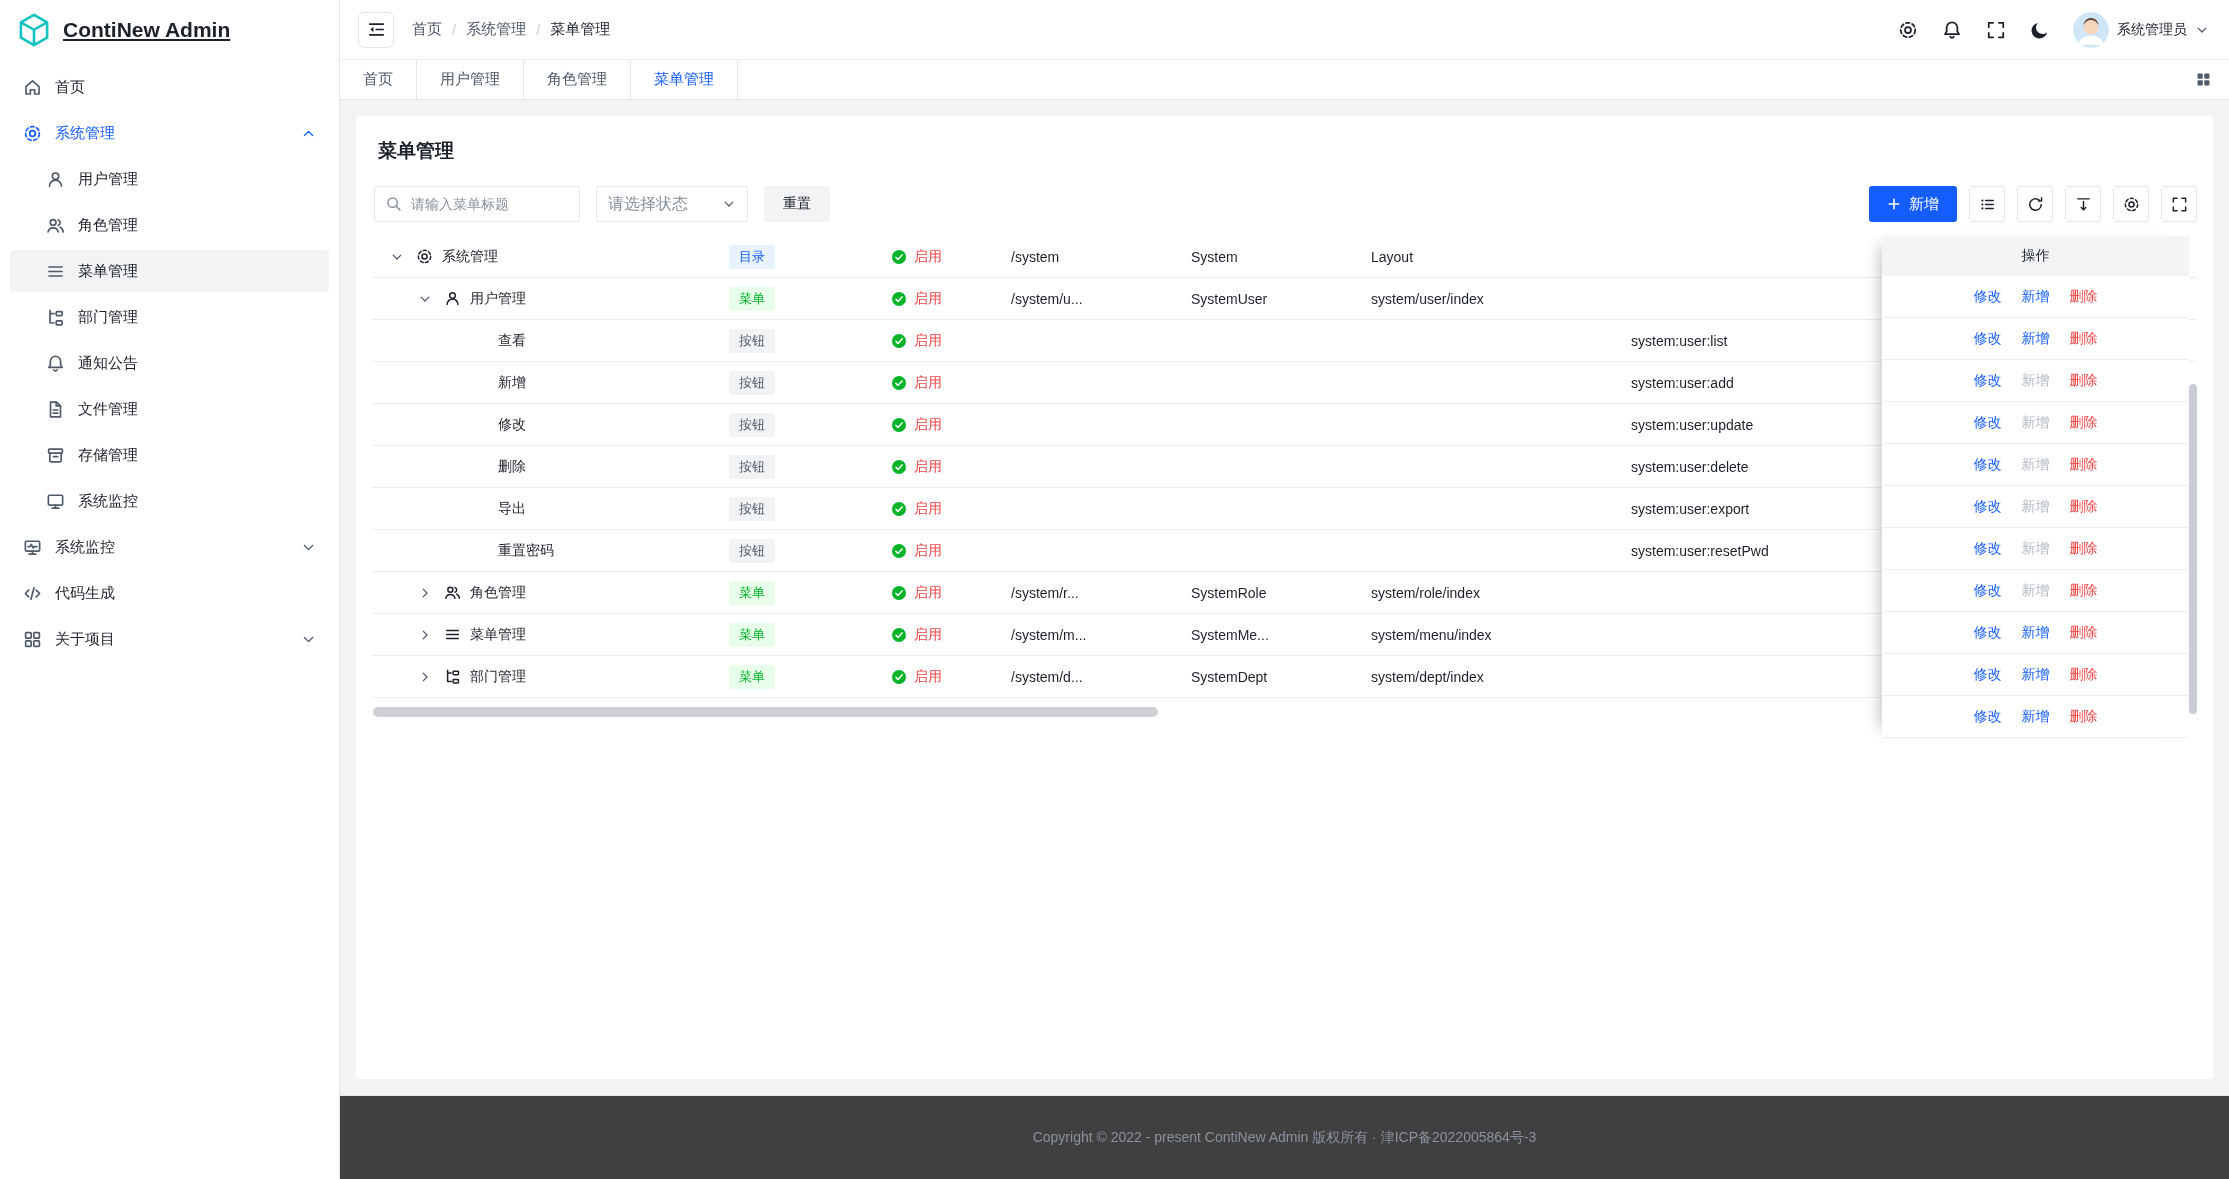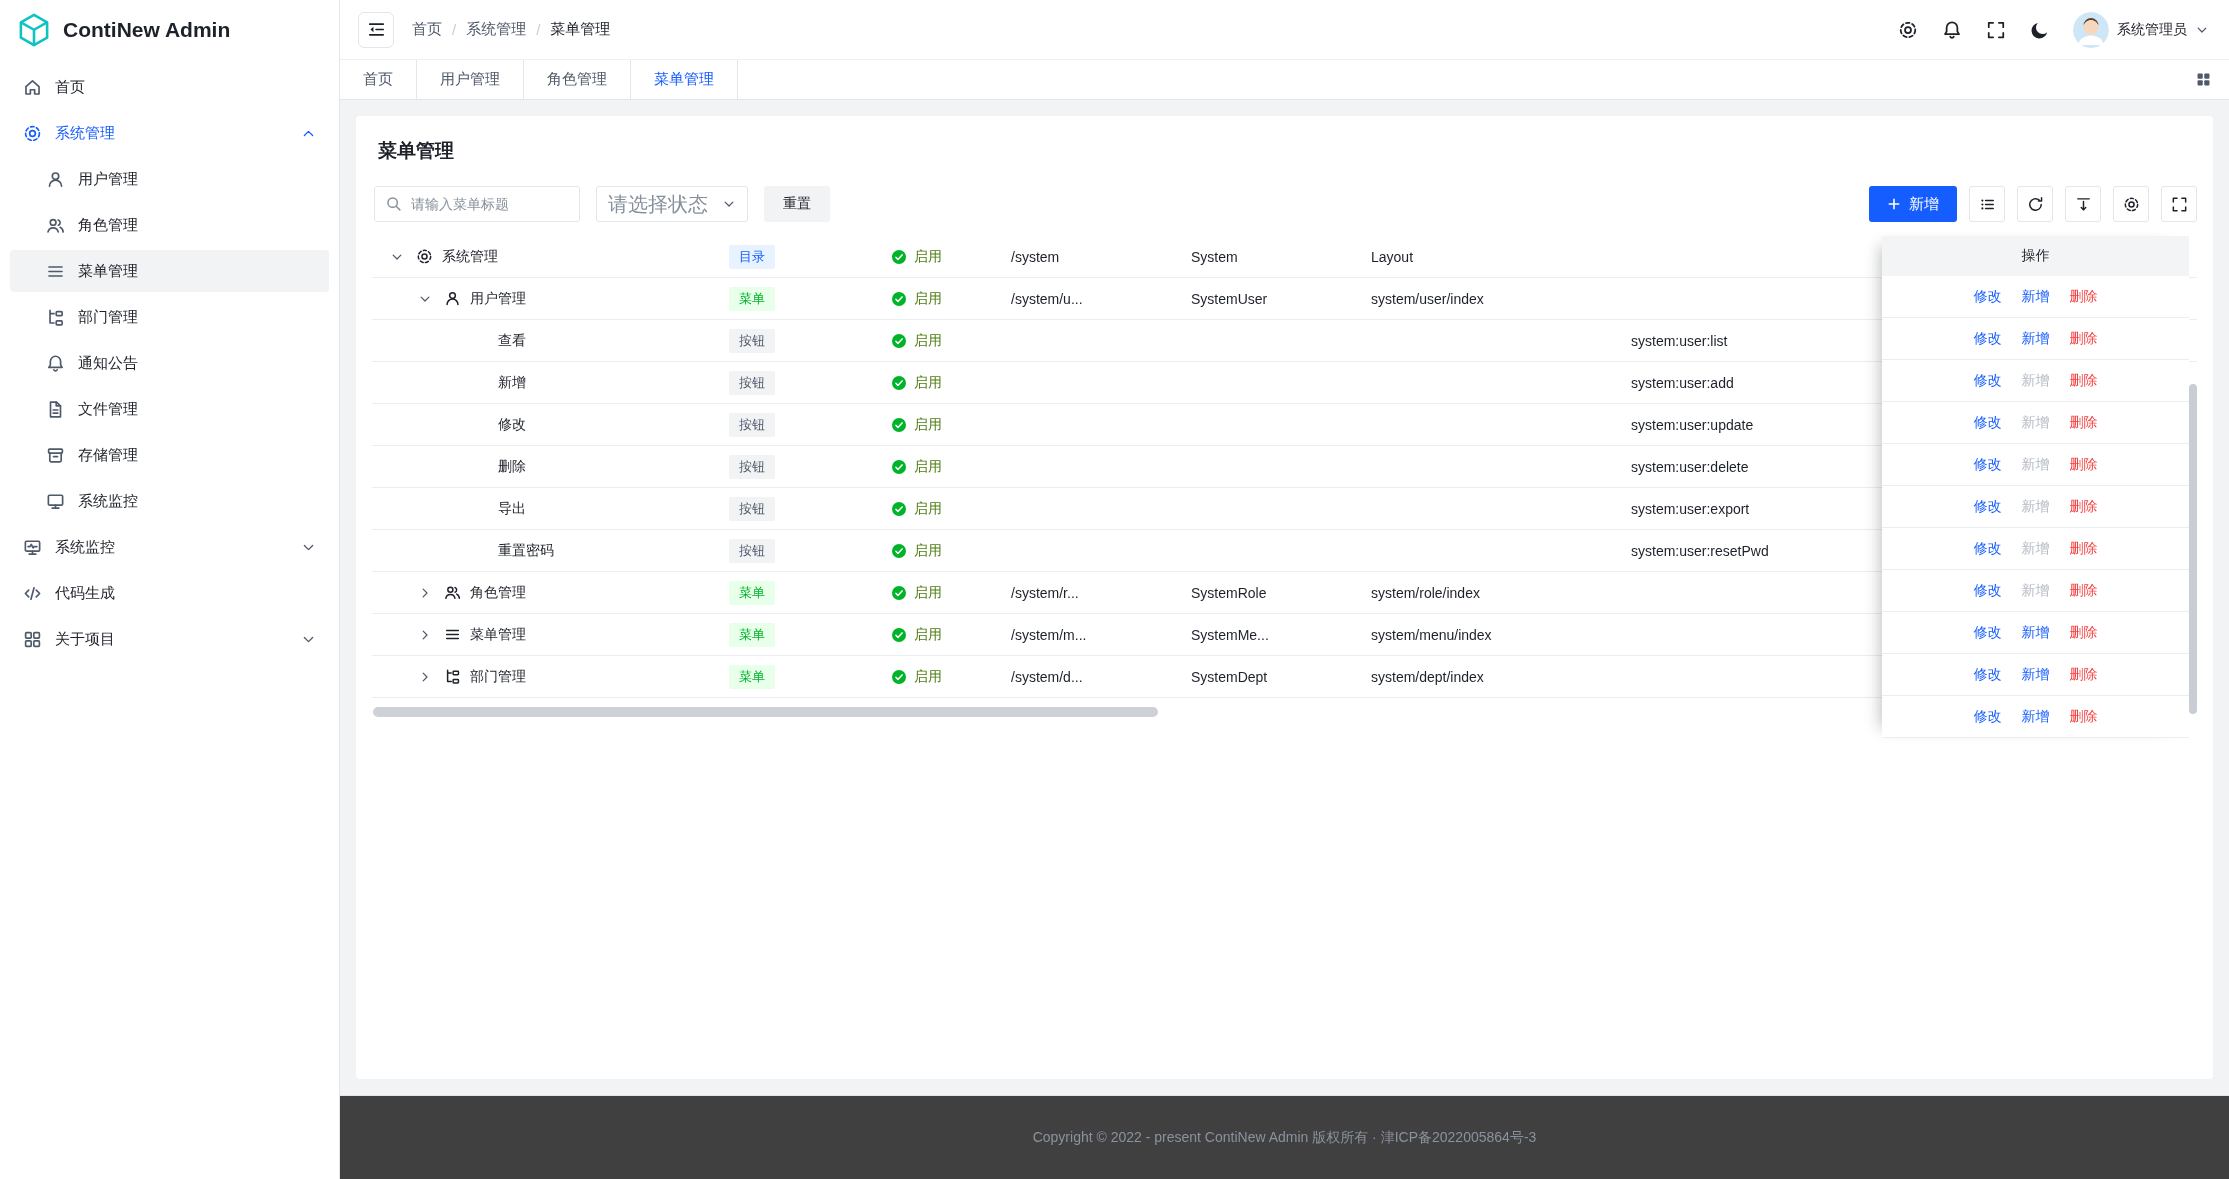--- a/index.html
+++ b/index.html
@@ -5,21 +5,21 @@
   * { margin:0; padding:0; box-sizing:border-box; }
   html,body { width:2229px; height:1179px; overflow:hidden; }
   body { font-family:"Liberation Sans","DejaVu Sans",sans-serif; color:#1d2129; background:#fff; font-size:14px; }
   .app { display:flex; width:2229px; height:1179px; }
 
   
   svg.icon { display:block; fill:none; stroke:currentColor; stroke-width:1.4; stroke-linecap:round; stroke-linejoin:round; }
 
   
   .sidebar { width:340px; flex:none; background:#fff; border-right:1px solid #e5e6eb; display:flex; flex-direction:column; }
-  .logo { height:60px; display:flex; align-items:center; gap:11px; padding:0 16px; flex:none; }
+  .logo { height:60px; display:flex; align-items:center; gap:11px; padding:0 16px; flex:none;text-decoration:underline; }
   .logo-svg { width:36px; height:36px; }
   .logo-title { font-size:21px; font-weight:700; color:#1d2129; white-space:nowrap; }
   .menu { padding-top:6px; }
   .m-item { height:42px; margin:0 10px 4px; display:flex; align-items:center; gap:13px; padding:0 13px; border-radius:4px; font-size:15px; color:#1d2129; cursor:pointer; }
   .m-item .mi { width:19px; height:19px; color:#4e5969; flex:none; }
   .m-item.sub { padding-left:36px; }
   .m-item.parent-active { color:#165dff; }
   .m-item.parent-active .mi { color:#165dff; }
   .m-item.selected { background:#f2f3f5; }
   .m-chev { width:15px; height:15px; margin-left:auto; color:#4e5969; flex:none; }
@@ -52,21 +52,21 @@
   .content { flex:1; background:#f2f3f5; padding:16px; min-height:0; }
   .card { background:#fff; border-radius:4px; height:100%; padding:14px 16px 16px; overflow:hidden; }
   .page-title { font-size:19px; font-weight:700; margin:8px 0 22px 6px; }
 
   
   .toolbar { display:flex; align-items:center; margin:0 0 14px 2px; }
   .search-box { position:relative; width:206px; height:36px; flex:none; }
   .search-box svg { position:absolute; left:11px; top:9px; width:17px; height:17px; color:#86909c; }
   .search-box input { width:100%; height:100%; border:1px solid #e5e6eb; border-radius:3px; padding:0 10px 0 36px; font-size:14px; color:#1d2129; outline:none; background:#fff; font-family:inherit; }
   .search-box input::placeholder { color:#86909c; }
-  .select-box { width:152px; height:36px; margin-left:16px; border:1px solid #e5e6eb; border-radius:3px; background:#fff; display:flex; align-items:center; justify-content:space-between; padding:0 11px; font-size:20px; color:#86909c; cursor:pointer; flex:none; }
+  .select-box { width:152px; height:36px; margin-left:16px; border:1px solid #e5e6eb; border-radius:3px; background:#fff; display:flex; align-items:center; justify-content:space-between; padding:0 11px; font-size:16px; color:#86909c; cursor:pointer; flex:none; }
   .select-box svg { width:14px; height:14px; color:#4e5969; }
   .btn-reset { height:36px; margin-left:16px; padding:0 19px; border:none; border-radius:3px; background:#f2f3f5; color:#1d2129; font-size:14px; cursor:pointer; font-family:inherit; flex:none; }
   .toolbar-right { margin-left:auto; display:flex; align-items:center; gap:12px; }
   .btn-add { height:36px; padding:0 18px; border:none; border-radius:3px; background:#165dff; color:#fff; font-size:15px; display:flex; align-items:center; gap:8px; cursor:pointer; font-family:inherit; }
   .btn-add svg { width:14px; height:14px; stroke-width:1.8; }
   .icon-btn { width:36px; height:36px; border:1px solid #e5e6eb; border-radius:3px; background:#fff; color:#1d2129; display:flex; align-items:center; justify-content:center; cursor:pointer; }
   .icon-btn svg { width:17px; height:17px; }
 
   
   .table { position:relative; font-size:14px; }
@@ -79,21 +79,21 @@
   .chev { width:26px; flex:none; display:flex; align-items:center; color:#4e5969; cursor:pointer; }
   .chev svg { width:14px; height:14px; }
   .ricon { width:26px; flex:none; display:flex; align-items:center; color:#1d2129; }
   .ricon svg { width:17px; height:17px; }
   .ghost { visibility:hidden; }
   .rtitle { color:#1d2129; }
   .badge { display:inline-block; padding:2px 10px; border-radius:2px; font-size:13px; line-height:20px; }
   .badge-dir  { background:#e8f3ff; color:#165dff; }
   .badge-menu { background:#e8ffea; color:#00b42a; }
   .badge-btn  { background:#f2f3f5; color:#4e5969;text-align:right; }
-  .status { display:flex; align-items:center; gap:7px; color:#4d7c0f; }
+  .status { display:flex; align-items:center; gap:7px; color:#ef4444; }
   .status svg { width:16px; height:16px; flex:none; }
 
   .ops-col { position:absolute; top:0; right:8px; width:307px; background:#fff; box-shadow:-12px 0 14px -10px rgba(29,33,41,.28); }
   .ops-head { height:40px; background:#f3f4f6; display:flex; align-items:center; justify-content:center; font-weight:500; color:#1d2129; }
   .ops-row { height:42px; display:flex; align-items:center; justify-content:center; gap:20px; border-bottom:1px solid #ebedf0; background:#fff; }
   .op { font-size:14px; color:#165dff; text-decoration:none; cursor:pointer; }
   .op.del { color:#f53f3f; }
   .op.disabled { color:#b4bac4; cursor:default; }
 
   .vscroll { position:absolute; top:0; right:0; width:8px; height:502px; }

